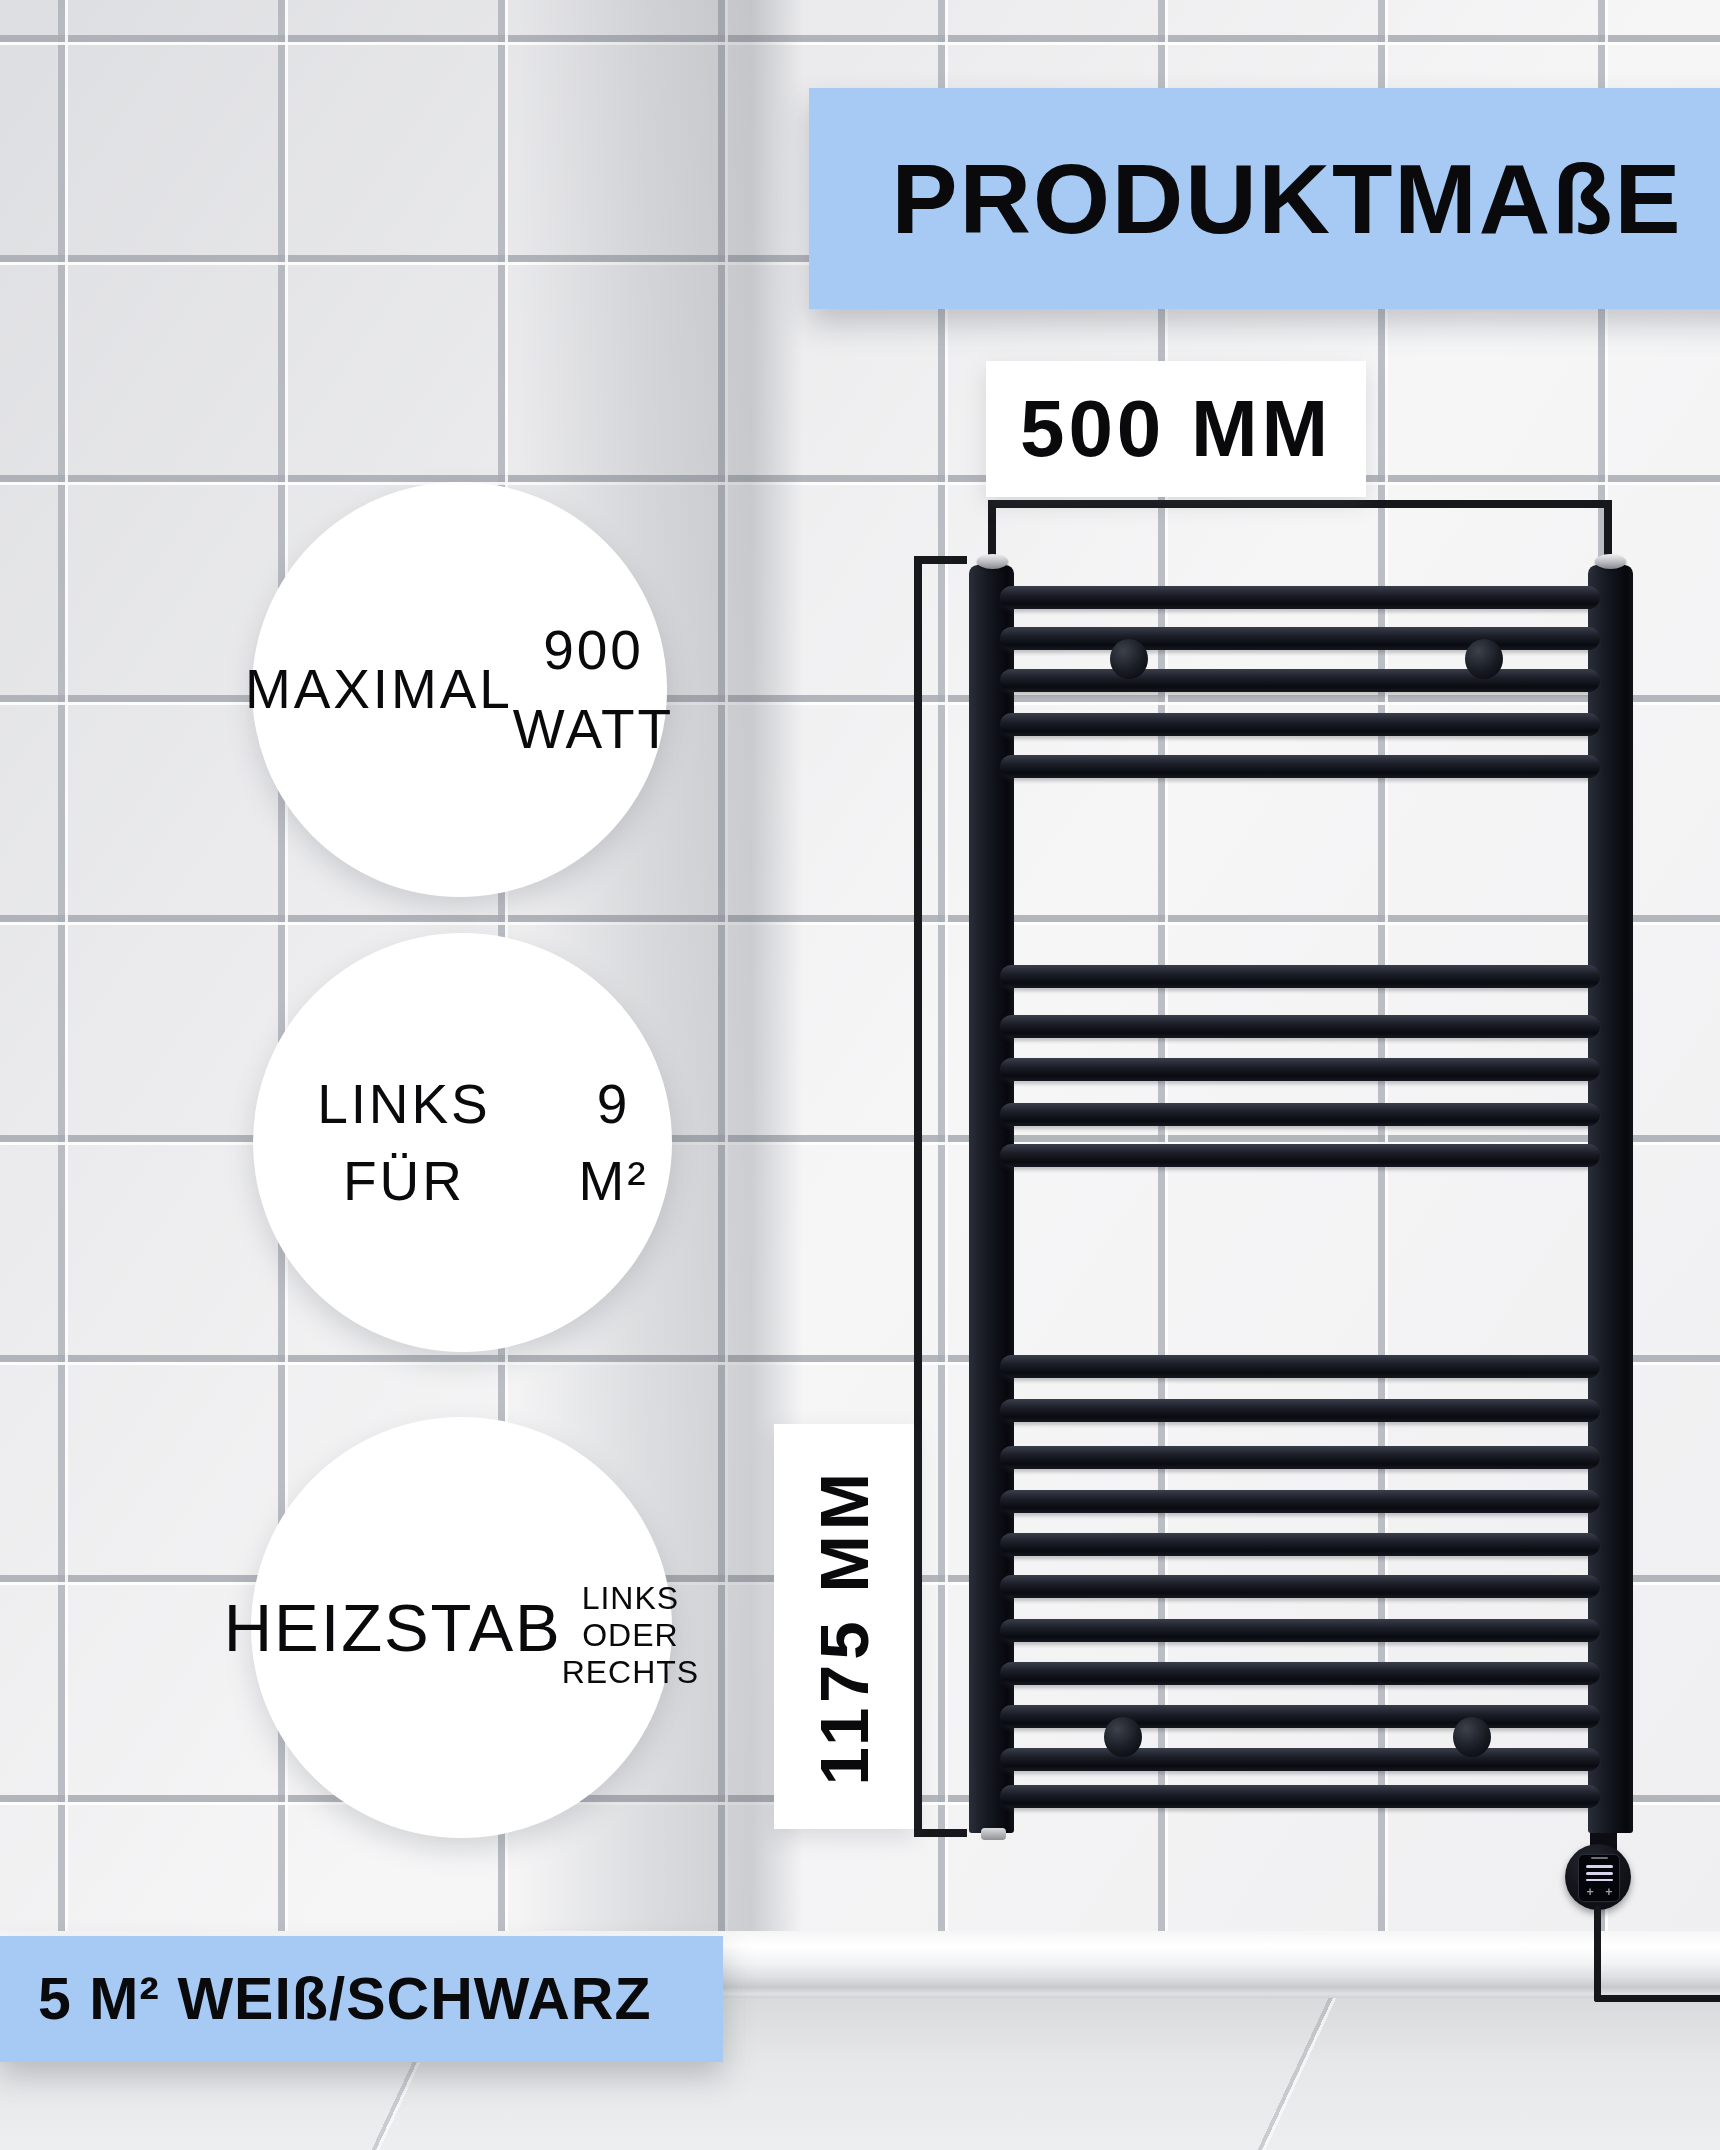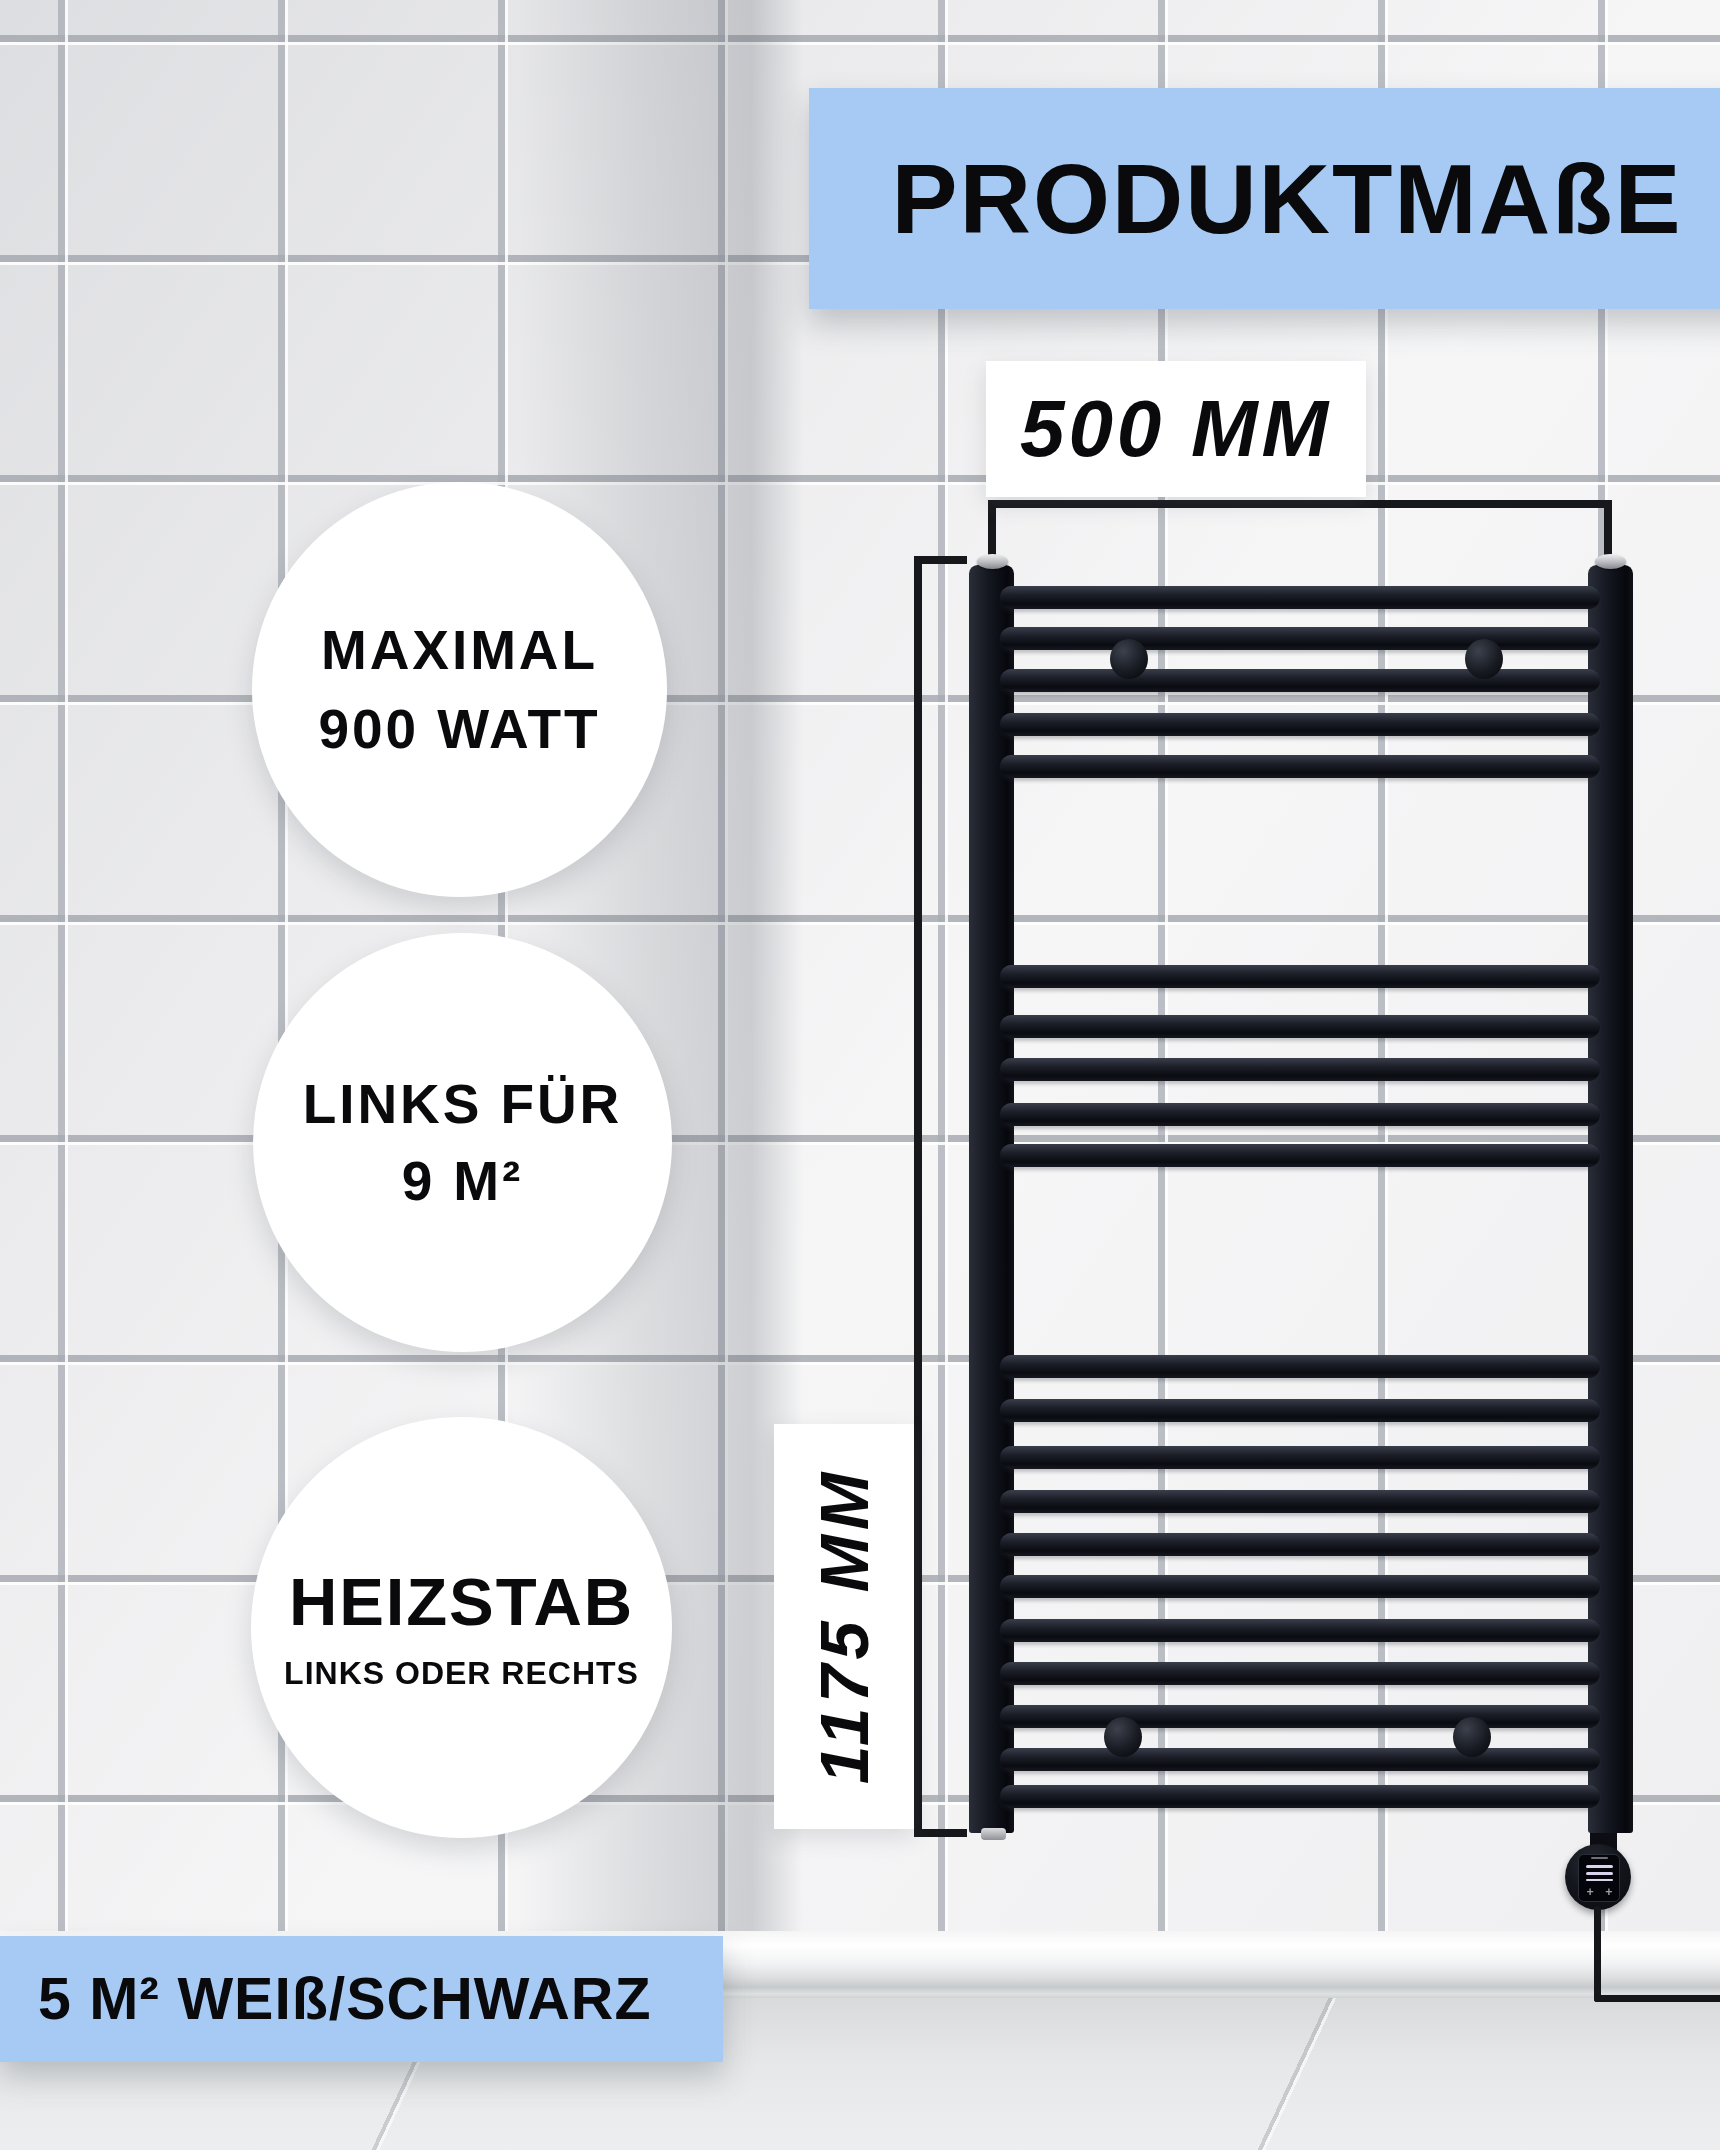--- a/index.html
+++ b/index.html
@@ -55,41 +55,40 @@
     border-left:8.6px solid var(--line);
     border-top:8.6px solid var(--line);
     border-bottom:8.6px solid var(--line);
   }
   
   .label-box{
     position:absolute;background:#ffffff;z-index:4;
     display:flex;align-items:center;justify-content:center;
     color:var(--ink);font-weight:bold;
     box-shadow:0 7.6px 21px rgba(90,95,105,.18);
-    font-style:italic;
   }
   .label-width{left:986px;top:361px;width:380px;height:136px;font-size:80px;letter-spacing:3.8px;}
   .label-height{left:774px;top:1424px;width:140px;height:405px;}
   .label-height .vtext{
     writing-mode:vertical-rl;transform:rotate(180deg);
     font-size:69px;font-weight:bold;letter-spacing:4.8px;white-space:nowrap;
   }
   
   .banner{
     position:absolute;background:var(--blue);z-index:5;color:var(--ink);
     display:flex;align-items:center;font-weight:bold;
     box-shadow:0 15.3px 29px rgba(80,85,95,.30);
   }
   .banner-top{left:809px;top:88px;width:956px;height:221px;justify-content:center;font-size:99px;letter-spacing:1.9px;}
   .banner-bottom{left:0;top:1936px;width:723px;height:126px;padding-left:38px;font-size:59px;letter-spacing:1px;box-sizing:border-box;}
   
   .badge{
     position:absolute;background:#ffffff;border-radius:50%;z-index:4;
-    display:flex;flex-direction:column;align-items:center;justify-content:center;
-    color:var(--ink);text-align:center;font-weight:bold;
+    display:flex;align-items:center;justify-content:center;
+    color:var(--ink);text-align:center;font-weight:normal;
     box-shadow:0 11.5px 27px rgba(95,100,110,.22);
   }
   .badge-1{left:252px;top:482px;width:415px;height:415px;font-size:55px;letter-spacing:2.9px;line-height:1.42;}
   .badge-2{left:253px;top:933px;width:419px;height:419px;font-size:55px;letter-spacing:2.9px;line-height:1.40;}
   .badge-3{left:251px;top:1417px;width:421px;height:421px;}
   .badge-3 .big{font-size:67px;letter-spacing:1.9px;}
   .badge-3 .small{font-size:32px;letter-spacing:1px;margin-top:15.3px;}
   
   .radiator{position:absolute;left:0;top:0;z-index:3;}
   .post{

